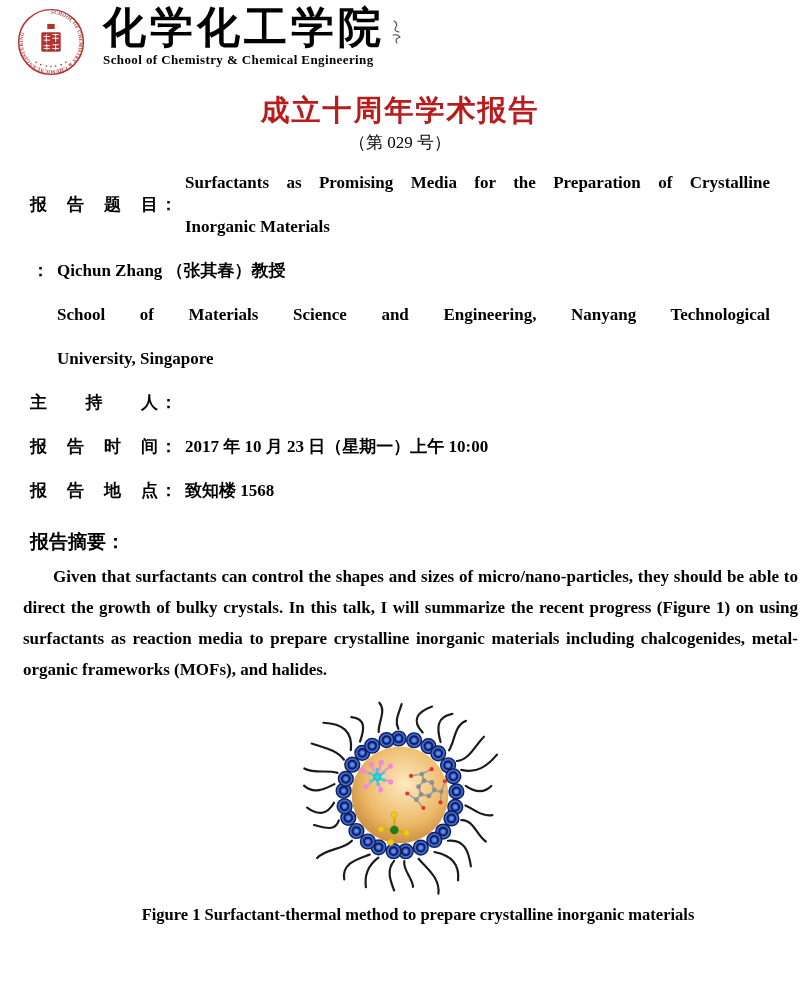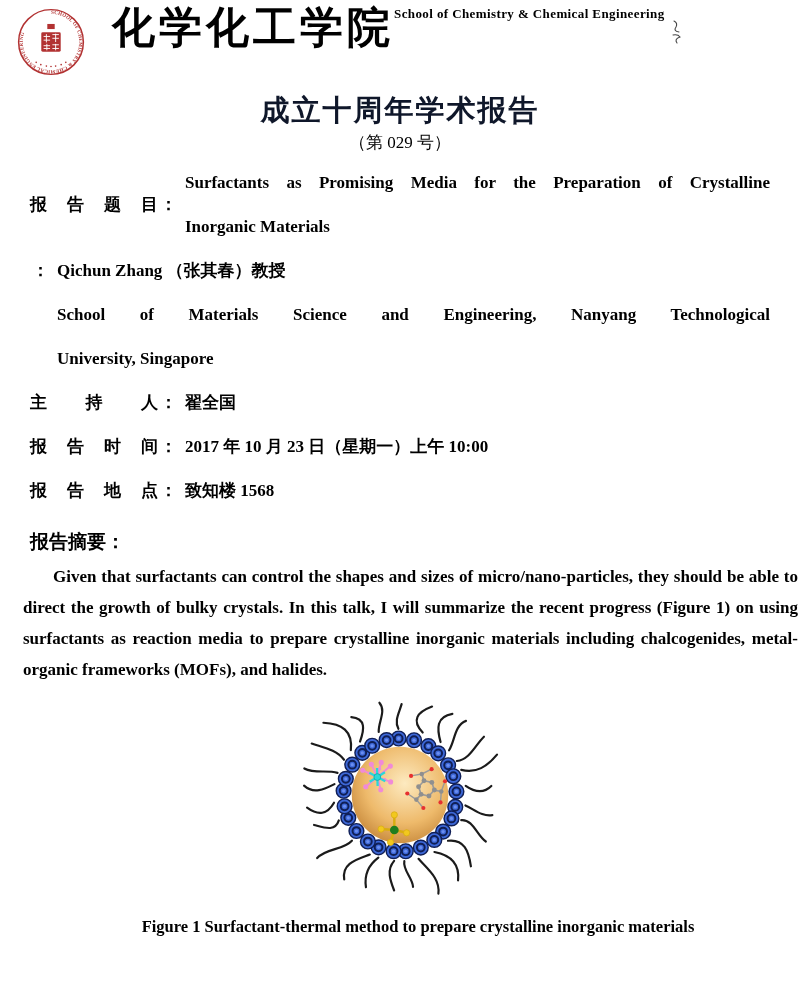--- a/index.html
+++ b/index.html
@@ -3,21 +3,21 @@
 <meta charset="utf-8">
 <style>
   html,body{margin:0;padding:0;background:#fff;}
   .page{
     position:relative;width:800px;height:986px;background:#fff;overflow:hidden;
     font-family:"Liberation Serif","DejaVu Serif",serif;color:#000;
   }
   
   .header{display:flex;align-items:flex-start;padding:5px 0 0 14px;height:80px;}
   .seal{flex:0 0 auto;}
-  .college{margin-left:24px;display:flex;flex-direction:row;}
+  .college{margin-left:15px;display:flex;flex-direction:column;}
   .college-cn{font-size:43px;line-height:46px;font-weight:900;letter-spacing:4px;
     font-family:"Liberation Serif","DejaVu Serif",serif;}
   .college-en{font-size:13px;font-weight:bold;letter-spacing:0.4px;margin-top:1px;}
   .sig{margin:14px 0 0 4px;}
   
   .lab-title{text-align:center;font-size:31px;font-weight:900;letter-spacing:2px;
     margin-top:8px;line-height:40px;}
   .event-title{text-align:center;font-size:29px;font-weight:900;letter-spacing:2px;
     margin-top:6px;line-height:38px;}
   .issue-no{text-align:center;font-size:17px;font-weight:normal;line-height:24px;margin-top:2px;}
@@ -30,21 +30,21 @@
   .row-colon{line-height:44px;margin:0 8px 0 2px;}
   .row-value{flex:1;min-width:0;}
   .vline{line-height:44px;}
   .vline.stretch{text-align:justify;text-align-last:justify;}
   
   .abstract-heading{margin:14px 30px 0 30px;font-size:19px;font-weight:700;line-height:30px;}
   .abstract-text{margin:4px 2px 0 23px;font-size:17px;font-weight:bold;line-height:31px;
     text-align:justify;text-indent:30px;}
   
   .figure-wrap{text-align:center;margin-top:6px;}
-  .caption{text-align:center;font-size:16.5px;font-weight:bold;line-height:24px;margin-top:12px;padding-left:36px;}
+  .caption{text-align:center;font-size:16.5px;font-weight:bold;line-height:24px;margin-top:0px;padding-left:36px;}
 </style>
 </head>
 <body>
 
 <div class="page">
 
   <div class="header">
     <svg class="seal" width="74" height="74" viewBox="0 0 80 80">
       <circle cx="40" cy="40" r="35" fill="none" stroke="#b23232" stroke-width="1.6"></circle>
       <defs>
@@ -71,21 +71,21 @@
     </svg>
     <div class="college">
       <div class="college-cn">化学化工学院</div>
       <div class="college-en">School of Chemistry &amp; Chemical Engineering</div>
     </div>
     <svg class="sig" width="16" height="26" viewBox="0 0 16 26">
       <path d="M5 2 q4 2 2 6 q-3 4 3 5 M4 16 q5 -1 7 2 q-6 2 -3 6" stroke="#444" stroke-width="1.1" fill="none" stroke-linecap="round"></path>
     </svg>
   </div>
 
-  <div class="event-title" style="color:#0f172a">成立十周年学术报告</div>
+  <div class="event-title" style="color:#b91c1c">成立十周年学术报告</div>
   <div class="issue-no">（第 029 号）</div>
 
   <div class="info">
 
     <div class="row center-label">
       <span class="row-label">报 告 题 目</span>
       <span class="row-colon">：</span>
       <div class="row-value">
         <div class="vline stretch">Surfactants as Promising Media for the Preparation of Crystalline</div>
         <div class="vline">Inorganic Materials</div>
@@ -97,23 +97,20 @@
       <div class="row-value">
         <div class="vline">Qichun Zhang （张其春）教授</div>
         <div class="vline stretch">School of Materials Science and Engineering, Nanyang Technological</div>
         <div class="vline">University, Singapore</div>
       </div>
     </div>
 
     <div class="row">
       <span class="row-label">主 持 人</span>
       <span class="row-colon">：</span>
-      <div class="row-value">
-        <div class="vline">翟全国</div>
-      </div>
     </div>
 
     <div class="row">
       <span class="row-label">报 告 时 间</span>
       <span class="row-colon">：</span>
       <div class="row-value">
         <div class="vline">2017 年 10 月 23 日（星期一）上午 10:00</div>
       </div>
     </div>
 

